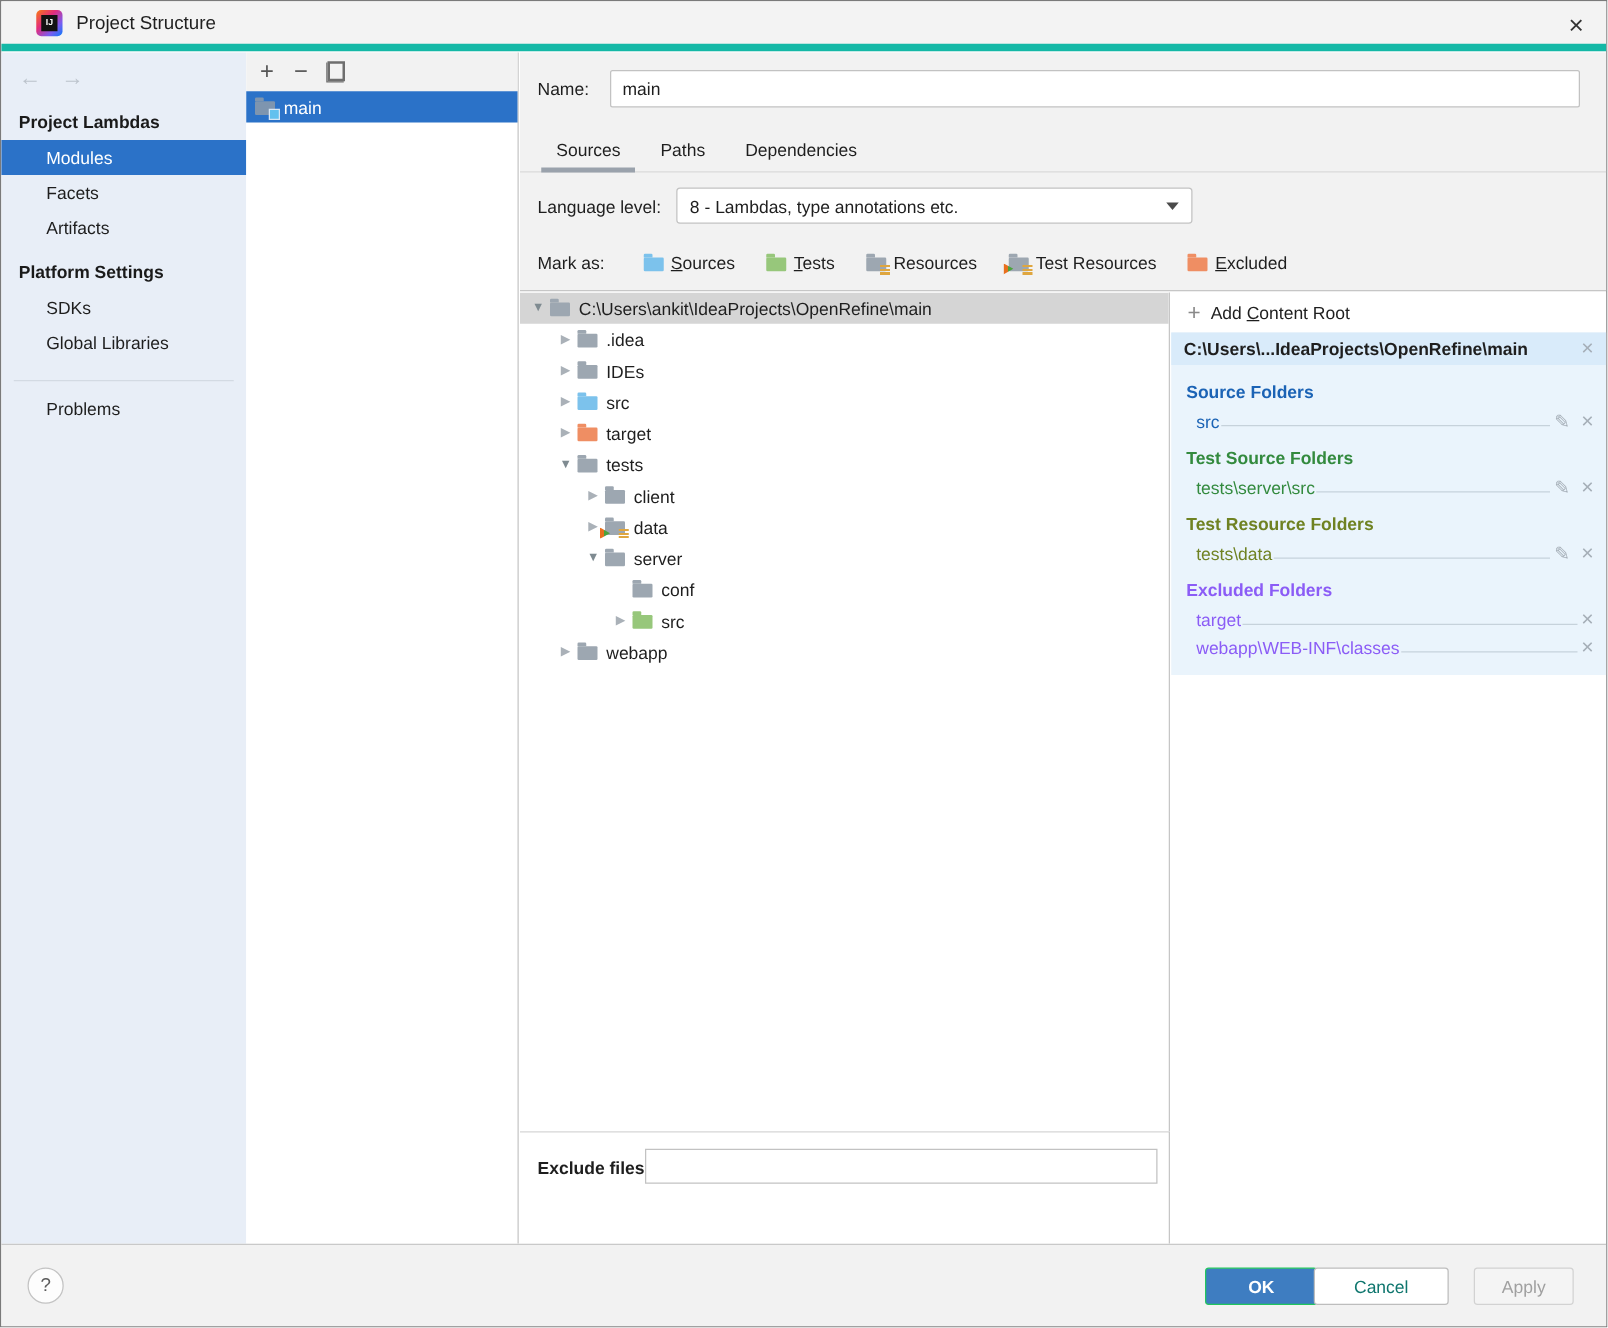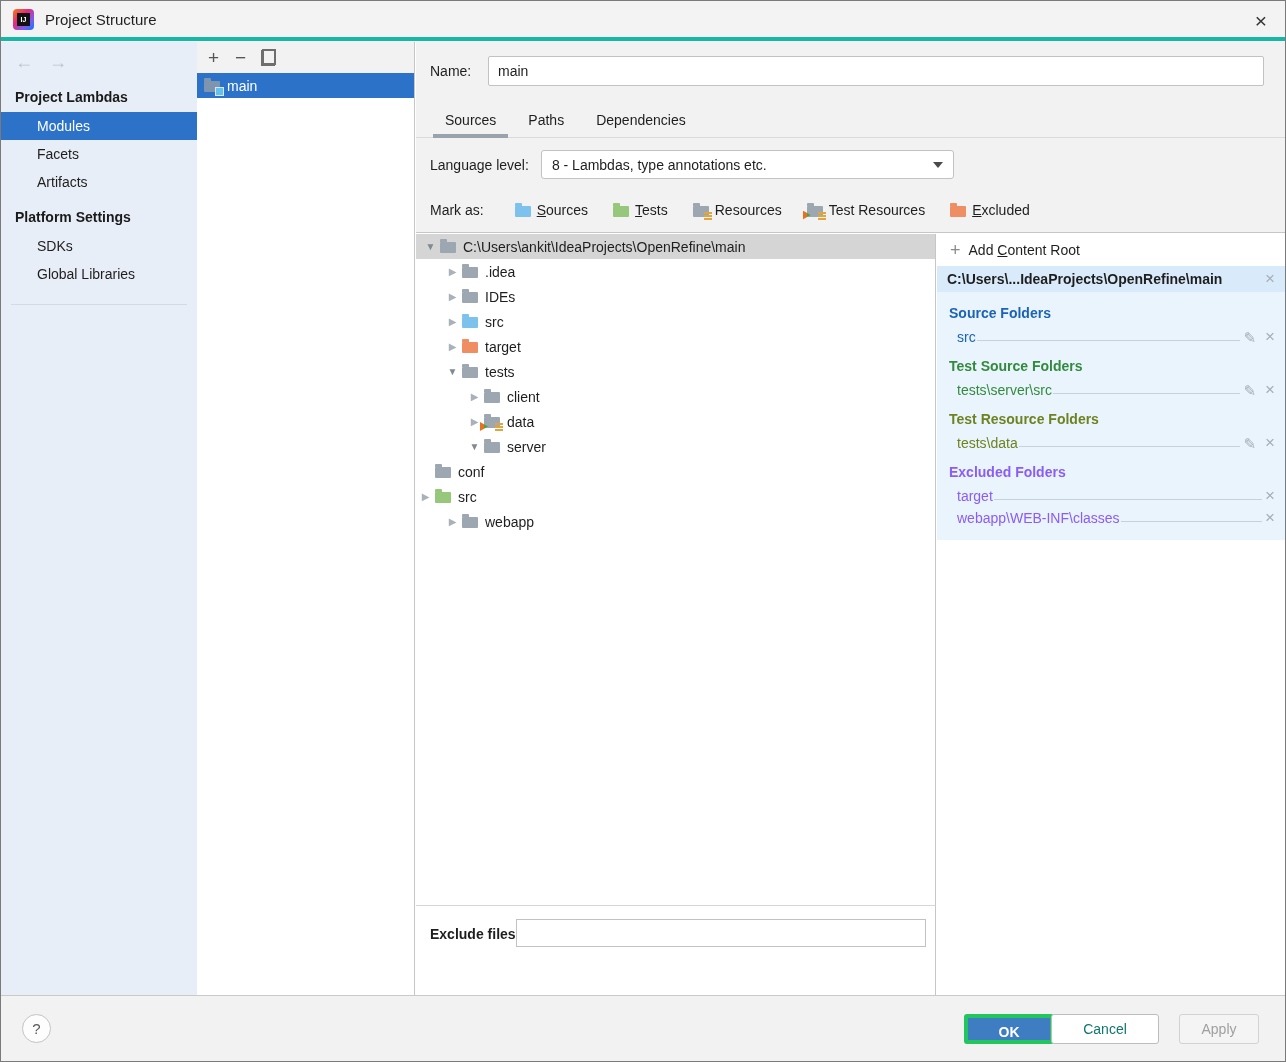--- a/index.html
+++ b/index.html
@@ -2,21 +2,21 @@
 <html><head>
 <meta charset="utf-8">
 <style>
   * { margin:0; padding:0; box-sizing:border-box; }
   html,body { background:#ffffff; }
   body { font-family:"Liberation Sans","DejaVu Sans",sans-serif; font-size:14px; color:#1e1e1e; }
 
   #dialog { position:relative; width:1286px; height:1062px; border:1px solid #7a7a7a; background:#fff; overflow:hidden; }
 
   
-  .titlebar { position:absolute; left:0; top:0; right:0; height:40px; background:#f3f3f3; border-bottom:4px solid #14b8a6; display:flex; align-items:center; padding:0 12px; }
+  .titlebar { position:absolute; left:0; top:0; right:0; height:40px; background:#f3f3f3; border-bottom:6px solid #14b8a6; display:flex; align-items:center; padding:0 28px; }
   .idea-logo { width:21px; height:21px; border-radius:4px; background:linear-gradient(135deg,#f97a12 0%,#e32c7b 38%,#7a5cf0 72%,#087cfa 100%); position:relative; flex:none; }
   .idea-logo .inner { position:absolute; left:4px; top:4px; width:13px; height:13px; background:#121212; color:#fff; font-size:7px; font-weight:bold; line-height:13px; text-align:center; letter-spacing:0; }
   .title-text { margin-left:11px; font-size:15px; color:#1f1f1f; }
   .win-close { position:absolute; right:18px; top:6px; font-size:21px; color:#333; cursor:pointer; line-height:28px; }
 
   
   .sidebar { position:absolute; left:0; top:41px; width:196px; bottom:66px; background:#e8eef7; }
   .nav-arrows { height:40px; display:flex; align-items:center; gap:16px; padding-left:14px; color:#bcc3cc; font-size:18px; }
   .sb-group { font-weight:bold; color:#1a1a1a; padding:7px 0 7px 14px; }
   .sb-item { height:28px; line-height:28px; padding-left:36px; cursor:pointer; }
@@ -67,21 +67,21 @@
   .mn { text-decoration:underline; }
 
   
   .tree-panel { position:absolute; left:415px; top:233px; width:520px; bottom:156px; background:#fff; border-right:1px solid #c6c6c6; overflow:hidden; }
   .trow { height:25px; display:flex; align-items:center; cursor:pointer; }
   .trow.selected { background:#d5d5d5; }
   .tarrow { width:19px; text-align:center; font-size:10px; flex:none; }
   .tarrow.col { color:#aab1b8; }
   .tarrow.exp { color:#7f8b91; }
   .tlabel { margin-left:7px; white-space:nowrap; }
-  .lvl0 { padding-left:5px; } .lvl1 { padding-left:27px; } .lvl2 { padding-left:49px; } .lvl3 { }
+  .lvl0 { padding-left:5px; } .lvl1 { padding-left:27px; } .lvl2 { padding-left:49px; } .lvl3 { padding-left:71px; }
 
   
   .exclude-panel { position:absolute; left:415px; bottom:66px; width:520px; height:90px; background:#fff; border-right:1px solid #c6c6c6; border-top:1px solid #d6d6d6; }
   .ex-label { position:absolute; left:14px; top:20px;font-weight:bold; }
   .ex-input { position:absolute; left:100px; top:13px; width:410px; height:28px; border:1px solid #c2c2c2; background:#fff; font:inherit; padding:0 8px; }
   .ex-hint { position:absolute; left:100px; top:48px; width:412px; color:#9b9b9b; line-height:20px; }
   .ex-hint b { color:#8a8a8a; }
 
   
   .right-panel { position:absolute; left:936px; top:233px; right:0; bottom:66px; background:#fff; }
@@ -98,21 +98,21 @@
   .sec-excluded .rp-sec-title, .sec-excluded .rp-item-label { color:#8b5cf6; }
   .rp-item { display:flex; align-items:flex-end; height:22px; padding:0 10px 0 20px; }
   .rp-item-label { white-space:nowrap; }
   .rp-line { flex:1; border-bottom:1px solid #c6d2db; margin:0 3px 4px 1px; }
   .rp-pencil { color:#a6afb8; font-size:15px; margin-right:9px; cursor:pointer; line-height:15px; }
 
   
   .bottombar { position:absolute; left:0; bottom:0; right:0; height:66px; background:#f2f2f2; border-top:1px solid #c9c9c9; }
   .help-btn { position:absolute; left:21px; top:18px; width:29px; height:29px; border:1px solid #c3c3c3; border-radius:50%; background:#fdfdfd; color:#5a5a5a; font-size:15px; text-align:center; line-height:27px; cursor:pointer; }
   .btn { position:absolute; top:18px; height:30px; border-radius:3px; font:inherit; cursor:pointer; text-align:center; line-height:28px; }
-  .btn-ok { right:231px; width:90px; background:#3e7dc1; border:4px solid #22c55e; color:#fff; font-weight:bold; }
+  .btn-ok { right:231px; width:90px; background:#3e7dc1; border:1px solid #22c55e; color:#fff; font-weight:bold; }
   .btn-cancel { right:126px; width:108px; background:#ffffff; border:1px solid #bdbdbd; color:#0f766e; }
   .btn-apply { right:26px; width:80px; background:#f4f4f4; border:1px solid #d2d2d2; color:#a0a0a0; }
 </style>
 </head>
 <body>
 
 <div id="dialog">
 
   <div class="titlebar">
     <div class="idea-logo">
@@ -128,20 +128,21 @@
       <span>→</span>
     </div>
     <div class="sb-group">Project Lambdas</div>
     <div class="sb-item selected">Modules</div>
     <div class="sb-item">Facets</div>
     <div class="sb-item">Artifacts</div>
     <div class="sb-group" style="margin-top:6px;">Platform Settings</div>
     <div class="sb-item">SDKs</div>
     <div class="sb-item">Global Libraries</div>
     <div class="sb-divider"></div>
+    <div class="sb-item">Problems</div>
   </div>
 
   <div class="module-panel">
     <div class="mp-toolbar">
       <span class="tb-glyph">+</span>
       <span class="tb-glyph">−</span>
       <span class="icon-copy"></span>
     </div>
     <div class="mp-row selected">
       <span class="folder fc-module">

